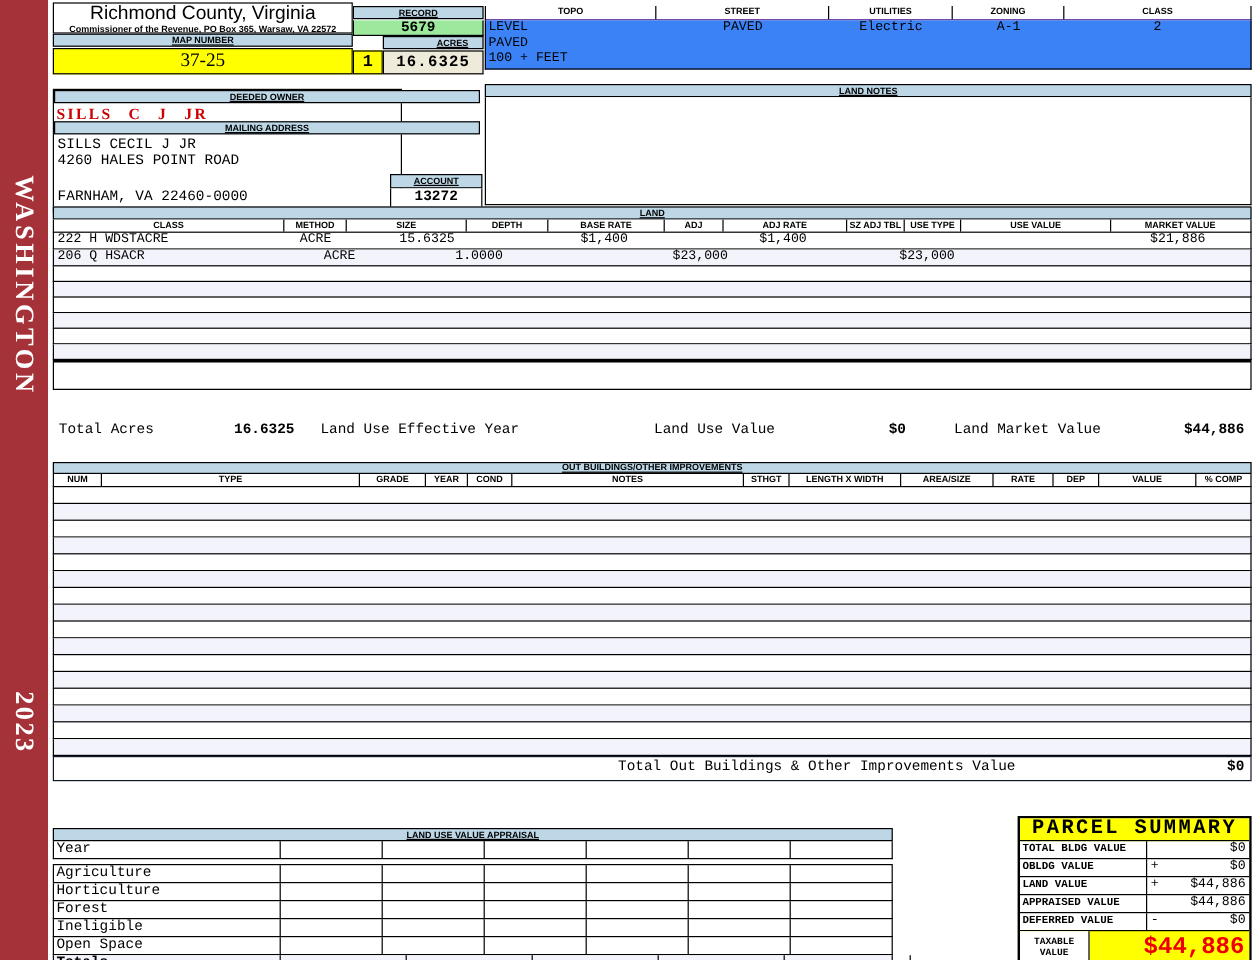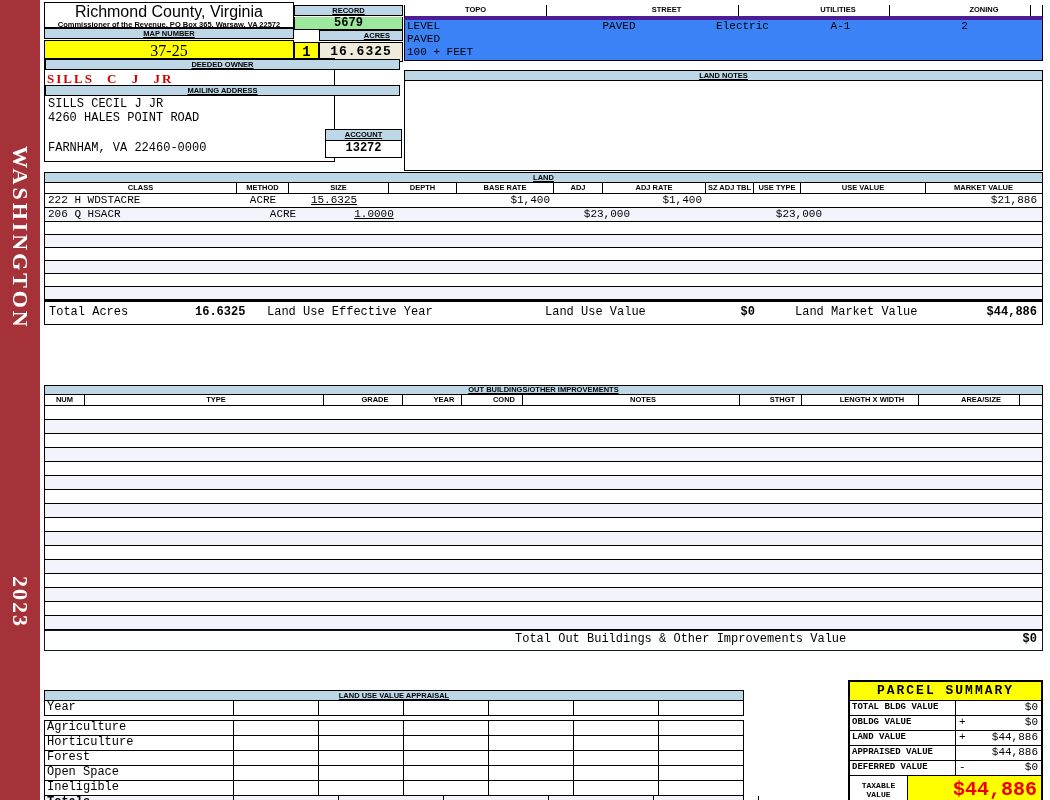--- a/index.html
+++ b/index.html
@@ -30,81 +30,81 @@
   #rechdr{left:294px;top:5px;width:109px;}
   #recval{left:294px;top:17px;width:109px;height:13px;background:#9CE89C;border:1px solid #000;
           border-top:none;text-align:center;font-size:12px;font-weight:bold;line-height:12px;}
   #cardhdr{left:294px;top:46px;width:25px;}
   #cardval{left:294px;top:42px;width:25px;height:20px;background:#FF0;border:1px solid #000;
            text-align:center;font-size:14px;font-weight:bold;line-height:18px;}
   #acrhdr{left:319px;top:30px;width:84px;padding-left:32px;}
   #acrval{left:319px;top:42px;width:84px;height:20px;background:#EEEBDB;border:1px solid #000;
           text-align:center;font-size:13px;font-weight:bold;line-height:18px;letter-spacing:1px;}
   
-  #ownerpanel{left:44px;top:58px;width:291px;height:104px;border:1px solid #000;}
+  #ownerpanel{left:44px;top:74px;width:291px;height:104px;border:1px solid #000;}
   #deedband{left:0;top:0;width:355px;}
   #ownername{left:2px;top:12px;font-family:"Liberation Serif",serif;font-weight:bold;
              color:#C00;font-size:13px;letter-spacing:2px;word-spacing:8px;}
   #mailband{left:0;top:26px;width:355px;}
   #addr{left:3px;top:38px;font-size:12px;line-height:14px;}
   #acctbox{left:280px;top:70px;width:77px;}
   #accthdr{height:12px;line-height:10px;}
   #acctval{border:1px solid #000;border-top:none;height:16px;text-align:center;
            font-size:12px;font-weight:bold;line-height:15px;background:#fff;}
   
   #lp{left:404px;top:5px;width:639px;}
   #lphead{display:grid;grid-template-columns:142px 144px 103px 93px 155px;height:11px;
-          border-left:1px solid #000;border-right:1px solid #000;border-bottom:4px solid #4c1d95;background:#fff;gap:48px;}
+          border-left:1px solid #000;border-right:1px solid #000;border-bottom:1px solid #4c1d95;background:#fff;}
   #lpvals{border:1px solid #000;border-top:none;height:40px;background:#3b82f6;font-size:11px;}
   .lpline1{display:grid;grid-template-columns:142px 144px 103px 93px 155px;line-height:13px;}
   .lpline1 span{text-align:center;}
   .lpline1 span:first-child{text-align:left;padding-left:2px;}
   .lpextra{line-height:13px;padding-left:2px;}
   
   #ln{left:404px;top:70px;width:639px;}
   #lnbody{border:1px solid #000;border-top:none;height:89px;background:#fff;}
   
   #land{left:44px;top:172px;width:999px;}
   .lgrid{display:grid;grid-template-columns:192px 52px 100px 68px 97px 49px 103px 48px 47px 125px 115px;}
   #landhead{height:10px;border-left:1px solid #000;border-right:1px solid #000;
             border-bottom:1px solid #000;background:#fff;}
   #landhead .hcell{line-height:9px;}
   .drow{height:13px;font-size:11px;line-height:12px;border-left:1px solid #000;
         border-right:1px solid #000;border-bottom:1px solid #000;}
   .drow .cl{padding-left:3px;}
   .drow .ce{text-align:center;}
-  .drow .rr{text-align:center;padding-right:10px;text-decoration:underline;}
-  .drow .rt{text-align:right;padding-right:4px;}
+  .drow .rr{text-align:right;padding-right:10px;}
+  .drow .rt{text-align:center;padding-right:4px;}
   #landrows .erow, #obrows .erow{height:13px;border-left:1px solid #000;border-right:1px solid #000;
         border-bottom:1px solid #000;box-sizing:border-box;}
   #obrows .erow{height:14px;}
   #totacres{height:22px;border:1px solid #000;border-top:2px solid #000;position:relative;
             font-size:12px;line-height:20px;background:#fff;}
-  #totacres span{position:absolute;}
+  #totacres span{position:absolute;margin-top:46px;}
   
   #ob{left:44px;top:385px;width:999px;}
-  .ogrid{display:grid;grid-template-columns:40px 215px 55px 35px 37px 193px 38px 93px 77px 50px 38px 81px 45px;gap:24px;}
+  .ogrid{display:grid;grid-template-columns:40px 215px 55px 35px 37px 193px 38px 93px 77px 50px 38px 81px 45px;}
   #obhead{height:10px;border-left:1px solid #000;border-right:1px solid #000;
           border-bottom:1px solid #000;background:#fff;}
   #obtotal{height:19px;border:1px solid #0f172a;position:relative;font-size:12px;line-height:17px;background:#fff;}
   #obtotal span{position:absolute;}
   
   #lua{left:44px;top:690px;width:700px;}
   .agrid{display:grid;grid-template-columns:189px 85px 85px 85px 85px 85px 84px;}
   .arow{height:14px;border-left:1px solid #000;border-right:1px solid #000;border-bottom:1px solid #000;
         font-size:12px;line-height:13px;}
   .arow div{border-right:1px solid #000;}
   .arow div:last-child{border-right:none;}
   .arow .lab{padding-left:2px;}
   .gap4{height:4px;}
   .bold{font-weight:bold;}
   
   #ps{left:848px;top:680px;width:195px;border:2px solid #000;background:#fff;}
   #pstitle{background:#FF0;height:18px;border-bottom:1px solid #000;text-align:center;
-           font-weight:bold;font-size:13px;line-height:17px;letter-spacing:2px;}
+           font-weight:bold;font-size:17px;line-height:17px;letter-spacing:2px;}
   .psrow{display:grid;grid-template-columns:106px 85px;height:14px;border-bottom:1px solid #000;}
   .psrow .pl{border-right:1px solid #000;font-size:9px;font-weight:bold;line-height:13px;padding-left:2px;}
   .psrow .pv{display:flex;justify-content:space-between;font-size:11px;line-height:13px;padding:0 3px;}
   #taxrow{display:grid;grid-template-columns:58px 133px;height:29px;border-top:1px solid #000;background:#FF0;}
   #taxlab{background:#fff;border-right:1px solid #000;font-size:8px;font-weight:bold;
           text-align:center;line-height:9px;padding-top:5px;}
   #taxval{color:#E00;font-weight:bold;font-size:20px;text-align:right;line-height:27px;padding-right:4px;}
 </style>
 </head>
 <body>
@@ -303,30 +303,30 @@
   <div class="arow agrid mono">
     <div class="lab">Forest</div>
     <div></div>
       <div></div>
       <div></div>
       <div></div>
       <div></div>
       <div></div>
   </div>
   <div class="arow agrid mono">
+    <div class="lab">Ineligible</div>
+    <div></div>
+      <div></div>
+      <div></div>
+      <div></div>
+      <div></div>
+      <div></div>
+  </div>
+  <div class="arow agrid mono">
     <div class="lab">Open Space</div>
-    <div></div>
-      <div></div>
-      <div></div>
-      <div></div>
-      <div></div>
-      <div></div>
-  </div>
-  <div class="arow agrid mono">
-    <div class="lab">Ineligible</div>
     <div></div>
       <div></div>
       <div></div>
       <div></div>
       <div></div>
       <div></div>
   </div>
   <div class="arow agrid mono alt">
     <div class="lab bold">Totals</div>
     <div></div>

